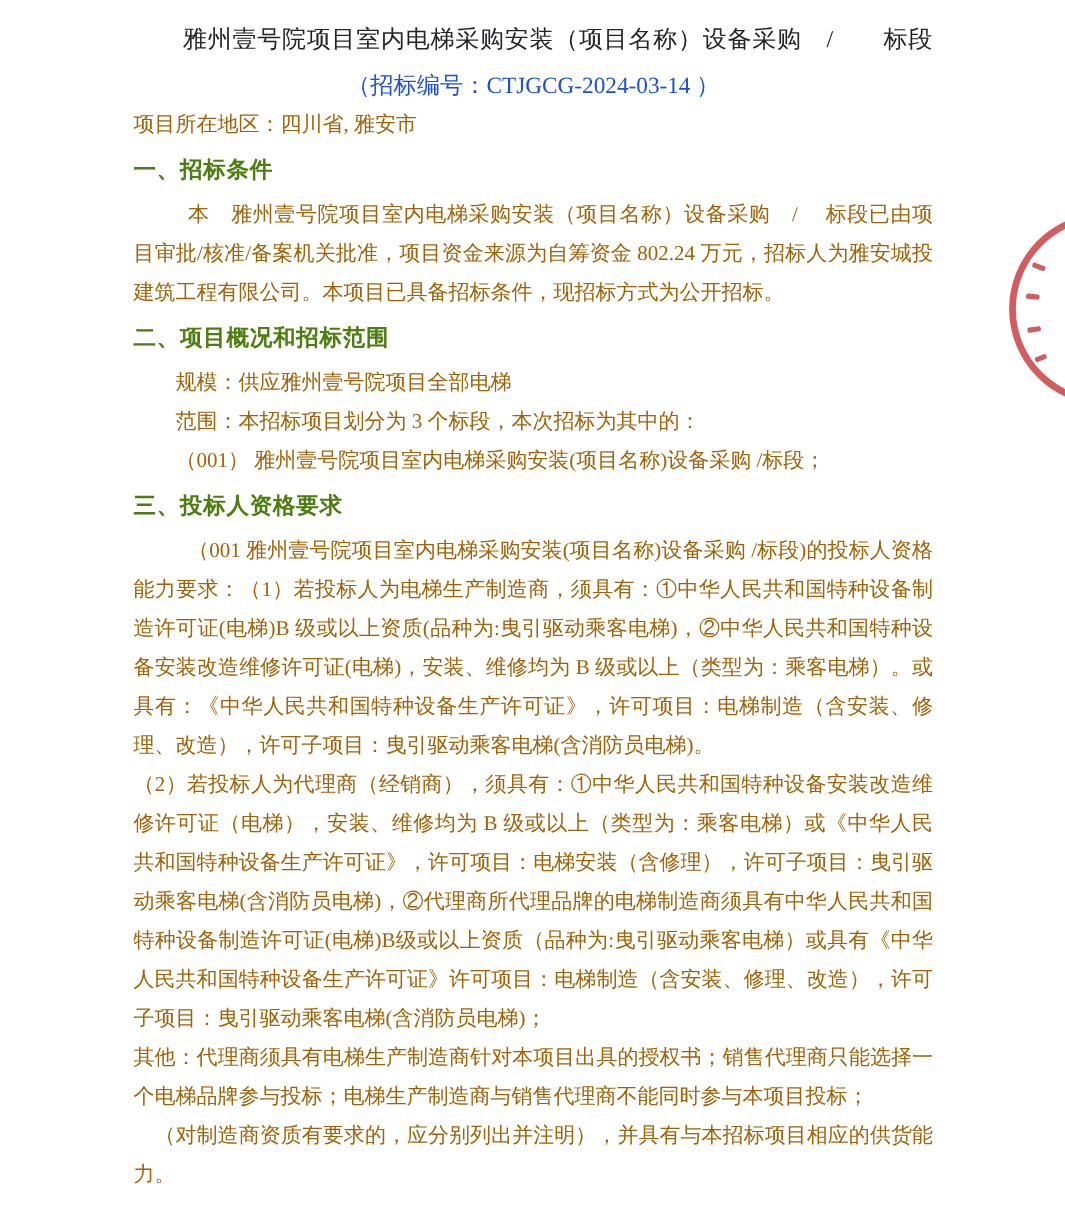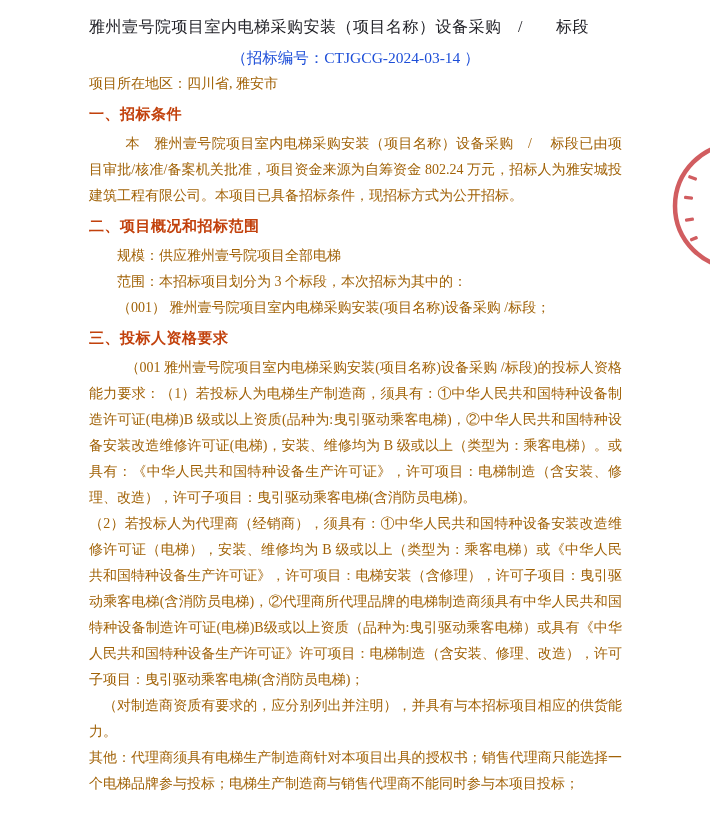--- a/index.html
+++ b/index.html
@@ -9,21 +9,21 @@
     height: 814px;
     margin: 0 auto;
     background: #ffffff;
     overflow: hidden;
     font-family: "Liberation Serif", "DejaVu Serif", serif;
     color: #26262c;
     box-sizing: border-box;
     padding: 14px 88px 0 89px;
   }
   .doc-title {
-    text-align: left;
+    text-align: right;
     font-size: 16px;
     line-height: 26px;
     font-weight: 500;
     color: #222228;
     letter-spacing: 0.5px;
   }
   .doc-subtitle {
     margin-top: 5px;
     text-align: center;
     font-size: 15.5px;
@@ -34,21 +34,21 @@
   .location-line {
     margin: 28px 0 0 0;
     font-size: 14px;
     line-height: 26px;
   }
   h2.sec-heading {
     margin: 3px 0 2px 0;
     font-size: 15px;
     line-height: 29px;
     font-weight: bold;
-    color: #c2410c;
+    color: #4d7c0f;
     letter-spacing: 0.5px;
   }
   p.body-p {
     margin: 0;
     font-size: 14px;
     line-height: 26px;
     text-align: justify;
     color: #a16207;
   }
   .p-indent      { text-indent: 2.6em; }
@@ -84,23 +84,23 @@
   <p class="body-p p-indent-mid">范围：本招标项目划分为 3 个标段，本次招标为其中的：</p>
 
   <p class="body-p p-indent-mid">（001） 雅州壹号院项目室内电梯采购安装(项目名称)设备采购 /标段；</p>
 
   <h2 class="sec-heading">三、投标人资格要求</h2>
 
   <p class="body-p p-indent">（001 雅州壹号院项目室内电梯采购安装(项目名称)设备采购 /标段)的投标人资格能力要求：（1）若投标人为电梯生产制造商，须具有：①中华人民共和国特种设备制造许可证(电梯)B 级或以上资质(品种为:曳引驱动乘客电梯)，②中华人民共和国特种设备安装改造维修许可证(电梯)，安装、维修均为 B 级或以上（类型为：乘客电梯）。或具有：《中华人民共和国特种设备生产许可证》，许可项目：电梯制造（含安装、修理、改造），许可子项目：曳引驱动乘客电梯(含消防员电梯)。</p>
 
   <p class="body-p p-noindent">（2）若投标人为代理商（经销商），须具有：①中华人民共和国特种设备安装改造维修许可证（电梯），安装、维修均为 B 级或以上（类型为：乘客电梯）或《中华人民共和国特种设备生产许可证》，许可项目：电梯安装（含修理），许可子项目：曳引驱动乘客电梯(含消防员电梯)，②代理商所代理品牌的电梯制造商须具有中华人民共和国特种设备制造许可证(电梯)B级或以上资质（品种为:曳引驱动乘客电梯）或具有《中华人民共和国特种设备生产许可证》许可项目：电梯制造（含安装、修理、改造），许可子项目：曳引驱动乘客电梯(含消防员电梯)；</p>
 
+  <p class="body-p p-noindent">其他：代理商须具有电梯生产制造商针对本项目出具的授权书；销售代理商只能选择一个电梯品牌参与投标；电梯生产制造商与销售代理商不能同时参与本项目投标；</p>
+
   <p class="body-p p-indent-sm">（对制造商资质有要求的，应分别列出并注明），并具有与本招标项目相应的供货能力。</p>
-
-  <p class="body-p p-noindent">其他：代理商须具有电梯生产制造商针对本项目出具的授权书；销售代理商只能选择一个电梯品牌参与投标；电梯生产制造商与销售代理商不能同时参与本项目投标；</p>
 
   <svg class="seal" width="46" height="134" viewBox="0 0 46 134">
     <circle cx="73" cy="66" r="62" fill="none" stroke-width="4.5" stroke="#c73a3e"></circle>
     <rect x="24" y="36" width="9" height="3.4" rx="1.2" transform="rotate(20 28 38)" fill="#c73a3e"></rect>
     <rect x="20" y="56" width="9" height="3.4" rx="1.2" transform="rotate(6 24 58)" fill="#c73a3e"></rect>
     <rect x="21" y="78" width="9" height="3.4" rx="1.2" transform="rotate(-8 25 80)" fill="#c73a3e"></rect>
     <rect x="26" y="97" width="8" height="3.4" rx="1.2" transform="rotate(-22 30 99)" fill="#c73a3e"></rect>
   </svg>
 
 </div>

